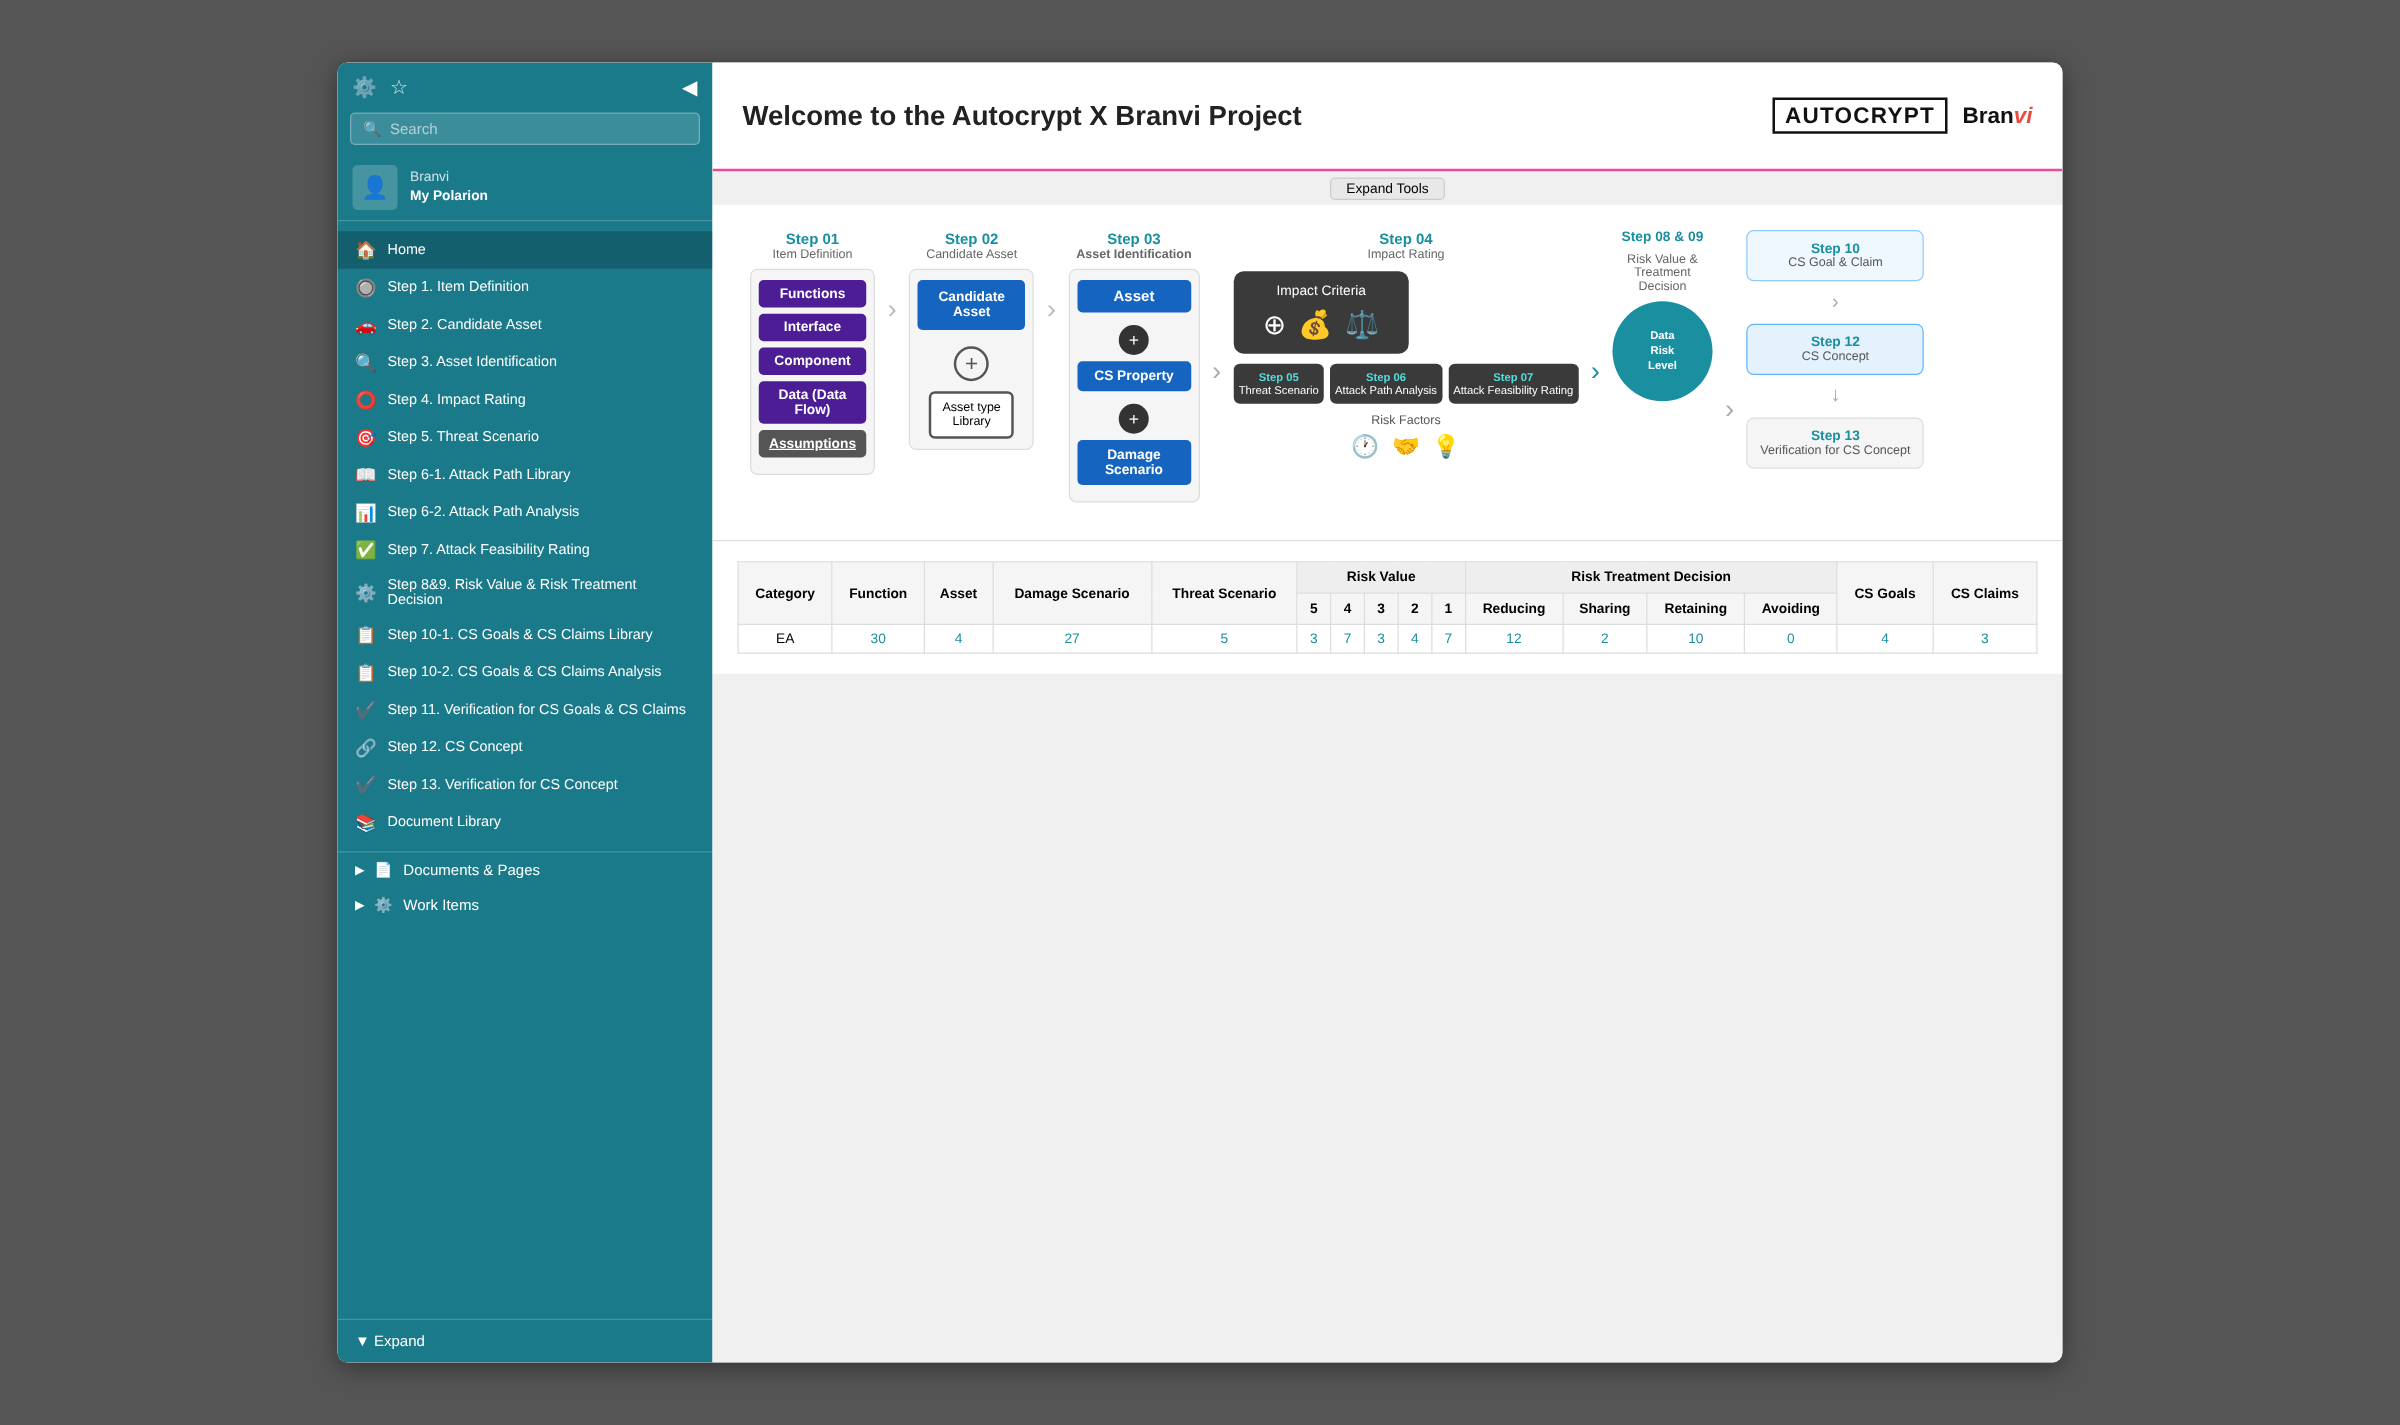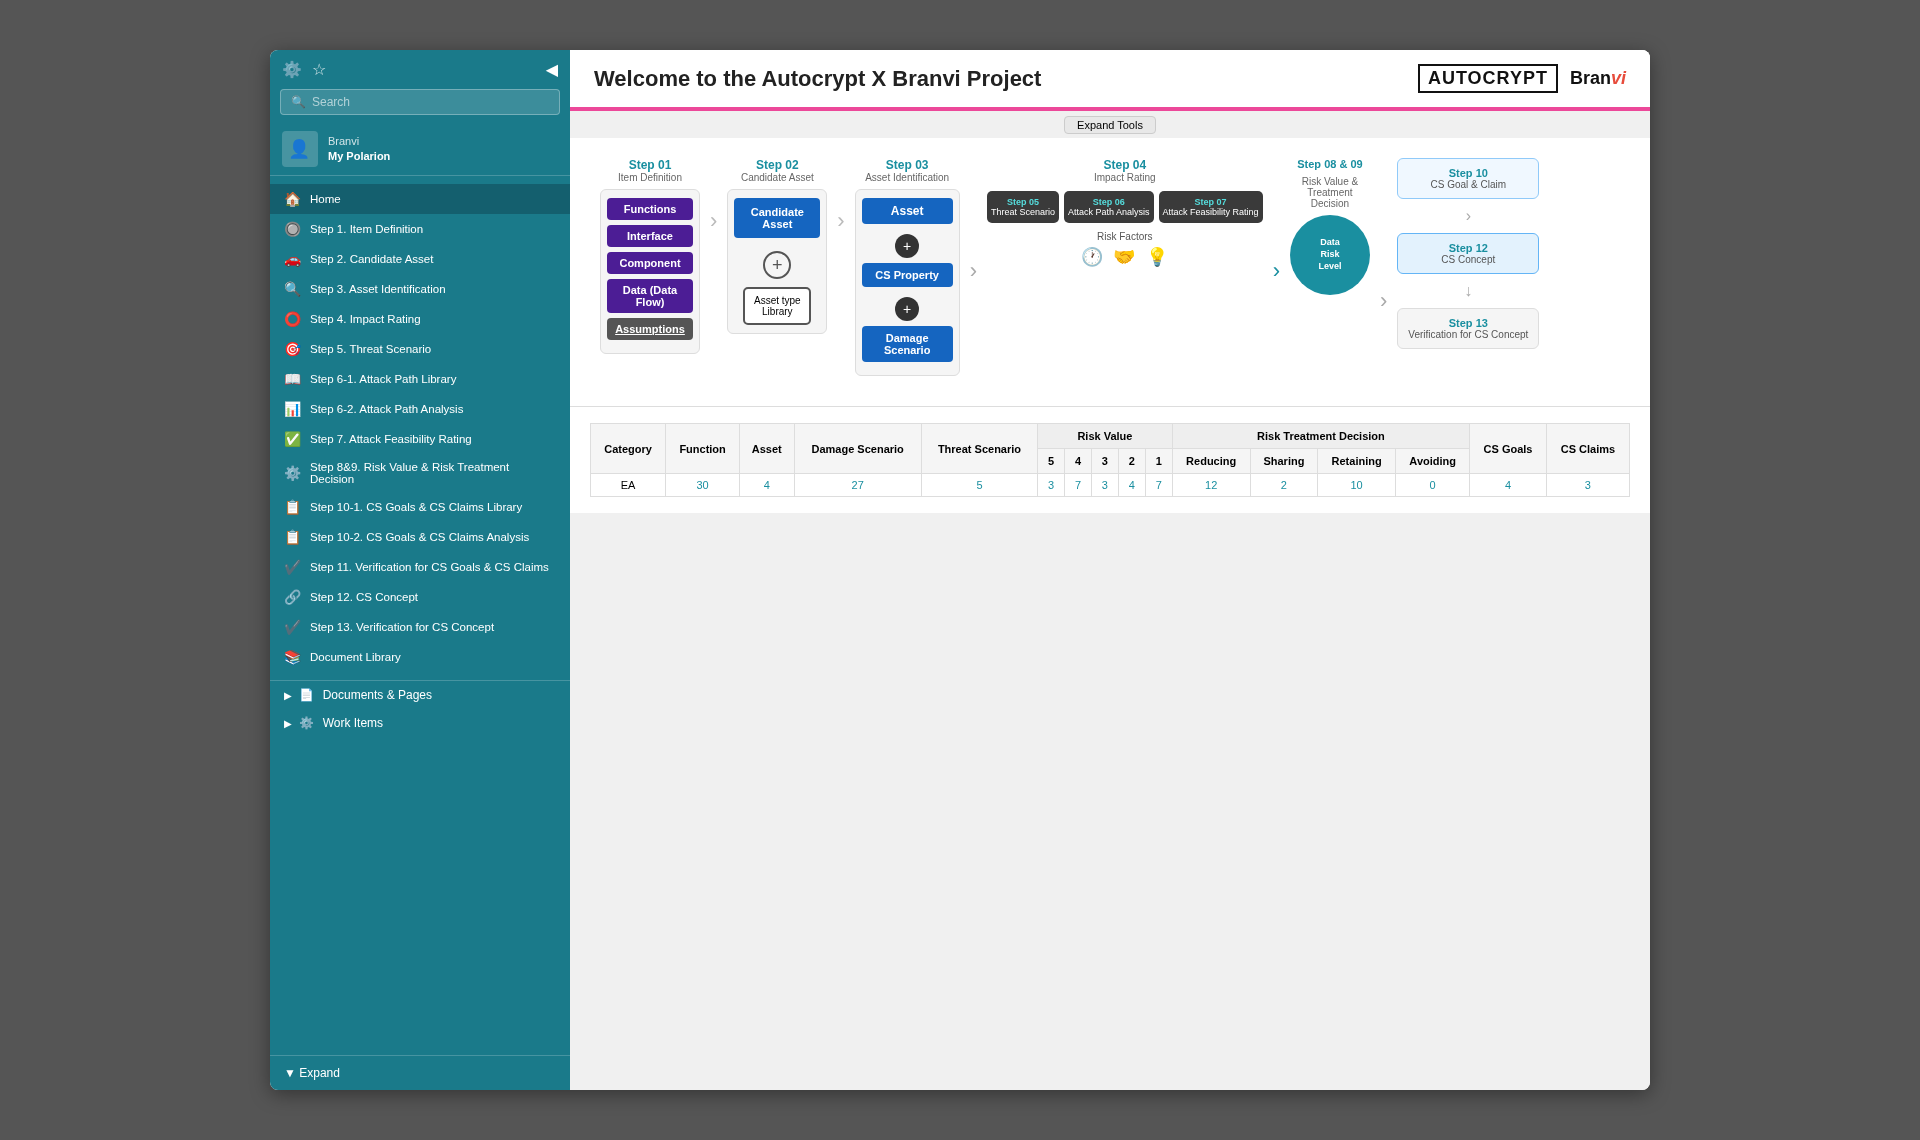--- a/index.html
+++ b/index.html
@@ -26,21 +26,21 @@
     .nav-item .nav-icon { width: 18px; font-size: 14px; text-align: center; flex-shrink: 0; }
     .nav-item .nav-label { font-size: 11.5px; }
     
     .nav-section { margin-top: 4px; }
     .nav-section-header { display: flex; align-items: center; gap: 8px; padding: 7px 14px; font-size: 12px; cursor: pointer; }
     
     .sidebar-footer { margin-top: auto; padding: 10px 14px; font-size: 12px; cursor: pointer; display: flex; align-items: center; gap: 6px; border-top: 1px solid rgba(255,255,255,0.2); }
     
     
     .main-content { flex: 1; background: #f0f0f0; display: flex; flex-direction: column; overflow: hidden; }
-    .main-header { background: #fff; padding: 14px 24px; border-bottom: 4px solid #ec4899; display: flex; align-items: center; justify-content: space-between; }
+    .main-header { background: #fff; padding: 28px 24px; border-bottom: 2px solid #ec4899; display: flex; align-items: center; justify-content: space-between; }
     .main-title { font-size: 22px; font-weight: 700; color: #222; }
     .logos { display: flex; align-items: center; gap: 12px; }
     .logo-autocrypt { font-size: 18px; font-weight: 700; letter-spacing: 1px; color: #111; border: 2px solid #111; padding: 2px 8px; }
     .logo-branvi { font-size: 18px; font-weight: 700; color: #111; }
     
     .main-body { flex: 1; overflow-y: auto; padding: 0; }
     
     
     .expand-tools { text-align: center; padding: 4px; }
     .expand-tools button { font-size: 11px; background: #e8e8e8; border: 1px solid #ccc; border-radius: 4px; padding: 2px 12px; cursor: pointer; }
@@ -219,37 +219,45 @@
               <button class="step-btn btn-dark-blue" style="font-size:11px;padding:8px 4px;font-weight:700;">Candidate Asset</button>
               <div style="width:28px;height:28px;border-radius:50%;border:2px solid #555;display:flex;align-items:center;justify-content:center;font-size:18px;cursor:pointer;color:#555;">+</div>
               <div style="background:#fff;border:2px solid #555;border-radius:5px;padding:6px 4px;font-size:10px;text-align:center;width:68px;cursor:pointer;">Asset type Library</div>
             </div>
           </div>
 
           <div class="arrow-right">›</div>
 
           <div style="display:flex;flex-direction:column;align-items:center;">
             <div style="color:#1a8fa0;font-weight:700;font-size:12px;text-align:center;">Step 03</div>
-            <div style="font-size:10px;color:#666;text-align:center;margin-bottom:6px;">Asset Identification</div>
+            <div style="font-size:10px;color:#666;text-align:center;margin-bottom:6px;font-weight:bold;">Asset Identification</div>
             <div style="background:#f5f5f5;border:1px solid #ddd;border-radius:6px;padding:8px 6px;width:105px;display:flex;flex-direction:column;align-items:center;gap:5px;">
               <button class="step-btn btn-dark-blue" style="font-size:12px;padding:6px 4px;font-weight:700;">Asset</button>
               <div style="width:24px;height:24px;border-radius:50%;background:#333;display:flex;align-items:center;justify-content:center;font-size:14px;color:#fff;cursor:pointer;">+</div>
               <button class="step-btn btn-dark-blue" style="font-size:11px;font-weight:700;padding:6px 4px;">CS Property</button>
               <div style="width:24px;height:24px;border-radius:50%;background:#333;display:flex;align-items:center;justify-content:center;font-size:14px;color:#fff;cursor:pointer;">+</div>
               <button class="step-btn btn-dark-blue" style="font-size:11px;font-weight:700;padding:6px 4px;">Damage Scenario</button>
             </div>
           </div>
 
           <div class="arrow-right" style="margin-top:50px;color:#aaa;">›</div>
 
           <div style="display:flex;flex-direction:column;gap:8px;">
 
             <div style="display:flex;flex-direction:column;align-items:center;">
               <div style="color:#1a8fa0;font-weight:700;font-size:12px;">Step 04</div>
               <div style="font-size:10px;color:#666;">Impact Rating</div>
+            </div>
+            <div style="background:#3a3a3a;border-radius:8px;padding:10px 12px;color:#fff;text-align:center;width:140px;">
+              <div style="font-size:11px;margin-bottom:8px;">Impact Criteria</div>
+              <div style="display:flex;justify-content:center;gap:10px;font-size:22px;">
+                <span>⊕</span>
+                <span>💰</span>
+                <span>⚖️</span>
+              </div>
             </div>
 
             <div style="display:flex;gap:5px;align-items:flex-start;">
               <div style="background:#3a3a3a;color:#fff;border-radius:5px;padding:6px 4px;font-size:9px;text-align:center;min-width:58px;">
                 <div style="color:#5dd;font-size:9px;font-weight:700;">Step 05</div>
                 <div>Threat Scenario</div>
               </div>
               <div style="background:#3a3a3a;color:#fff;border-radius:5px;padding:6px 4px;font-size:9px;text-align:center;min-width:58px;">
                 <div style="color:#5dd;font-size:9px;font-weight:700;">Step 06</div>
                 <div>Attack Path Analysis</div>

